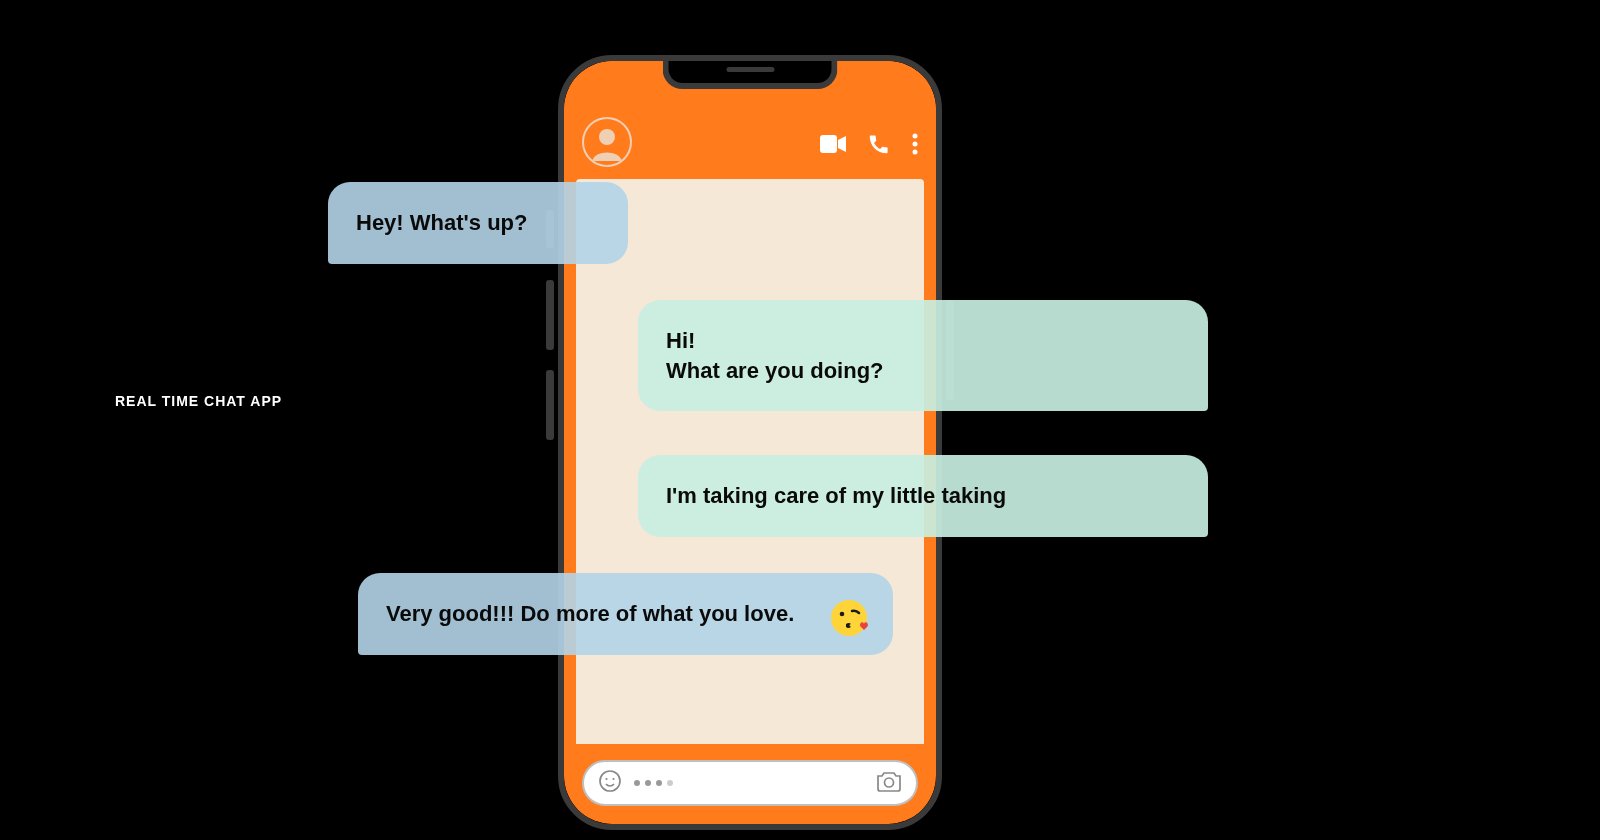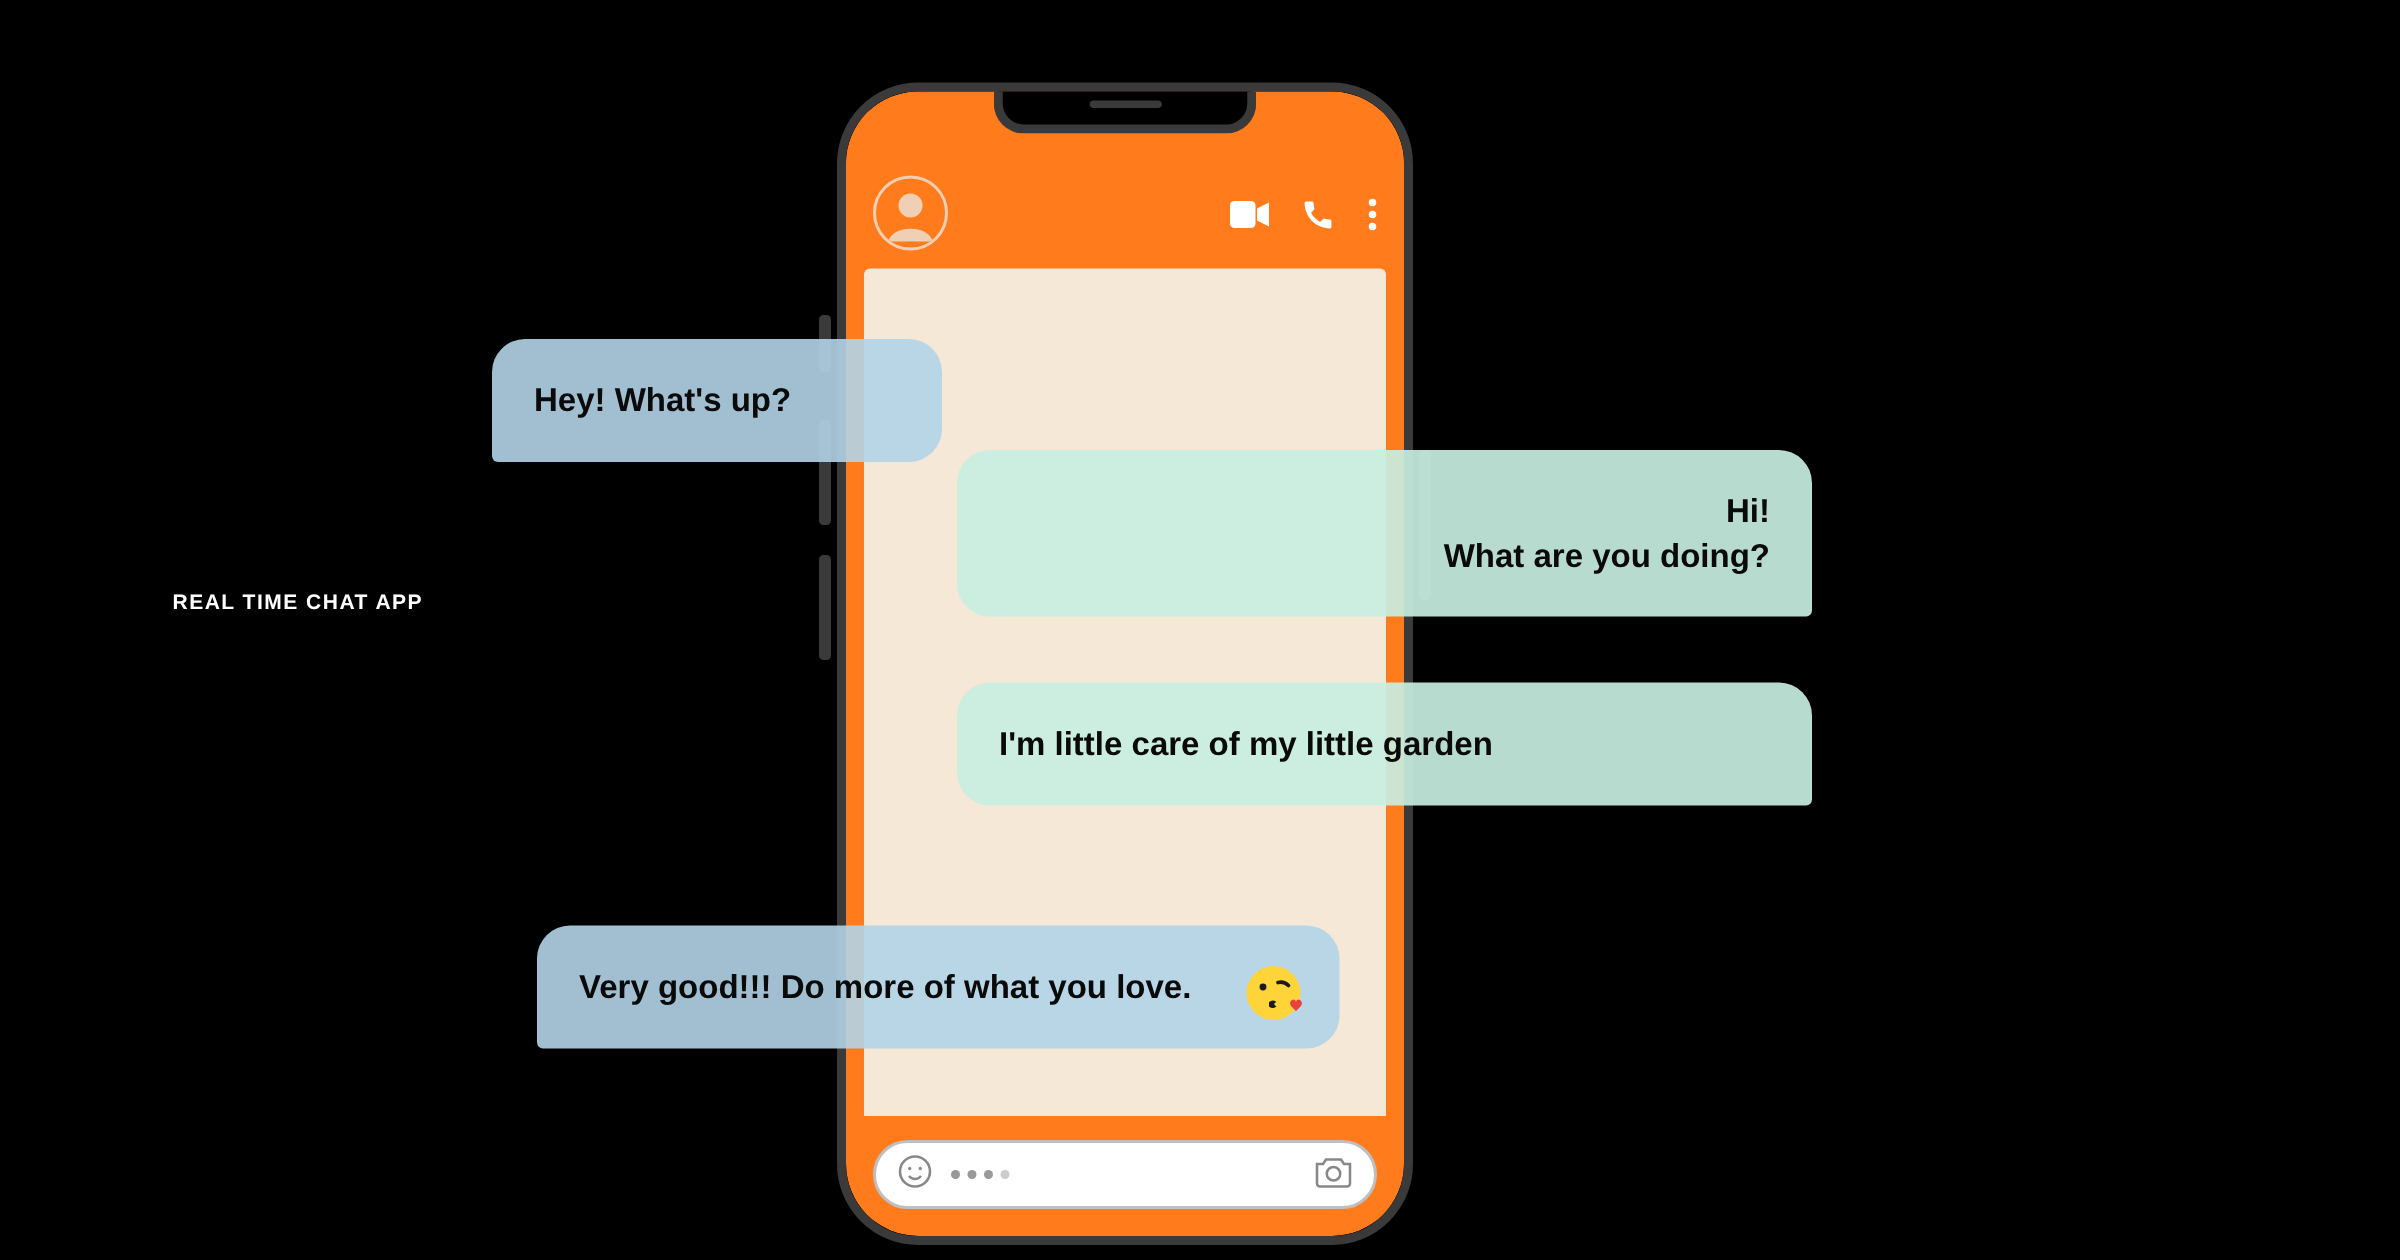--- a/index.html
+++ b/index.html
@@ -148,28 +148,27 @@
       position: absolute;
       font-size: 22px;
       font-weight: 600;
       color: #0a0a0a;
       padding: 26px 28px;
       line-height: 1.35;
     }
     .bubble-left {
       background: rgba(178, 212, 232, 0.9);
       border-radius: 22px 22px 22px 4px;
-      margin-top: 44px;
     }
     .bubble-right {
       background: rgba(200, 238, 225, 0.92);
       border-radius: 22px 22px 4px 22px;
     }
     .b1 { left: 328px; top: 182px; width: 300px; }
-    .b2 { left: 638px; top: 300px; width: 570px; text-align: right; }
+    .b2 { left: 638px; top: 300px; width: 570px; }
     .b3 { left: 638px; top: 455px; width: 570px; }
     .b4 { left: 358px; top: 573px; width: 535px; padding-right: 68px; }
 
     .emoji-kiss {
       position: absolute;
       right: 22px;
       bottom: 16px;
       width: 42px;
       height: 42px;
     }
@@ -260,21 +259,21 @@
 </div>
 
 <div class="bubble bubble-left b1">
   <span>Hey! What's up?</span>
 </div>
 <div class="bubble bubble-right b2">
   <span style="white-space:pre-line">Hi!
 What are you doing?</span>
 </div>
 <div class="bubble bubble-right b3">
-  <span>I'm little care of my little garden</span>
+  <span>I'm taking care of my little taking</span>
 </div>
 <div class="bubble bubble-left b4">
   <span>Very good!!! Do more of what you love.</span>
   <span class="emoji-kiss">
     <svg width="42" height="42" viewBox="0 0 42 42">
       <circle cx="20" cy="21" r="18" fill="#ffd438"></circle>
       <circle cx="13" cy="17" r="2.3" fill="#1a1a1a"></circle>
       <path d="M23 14 q4 -1 7 2" stroke="#1a1a1a" stroke-width="2.5" fill="none" stroke-linecap="round"></path>
       <path d="M17 27 q3 -2 5 0 q-3 1 0 3 q-3 2 -5 0" fill="#1a1a1a"></path>
       <path d="M32 30 c-3 -3 2 -7 3 -3 c1 -4 6 0 3 3 c-2 2 -3 3 -3 3 s-1 -1 -3 -3z" fill="#e8413e"></path>

